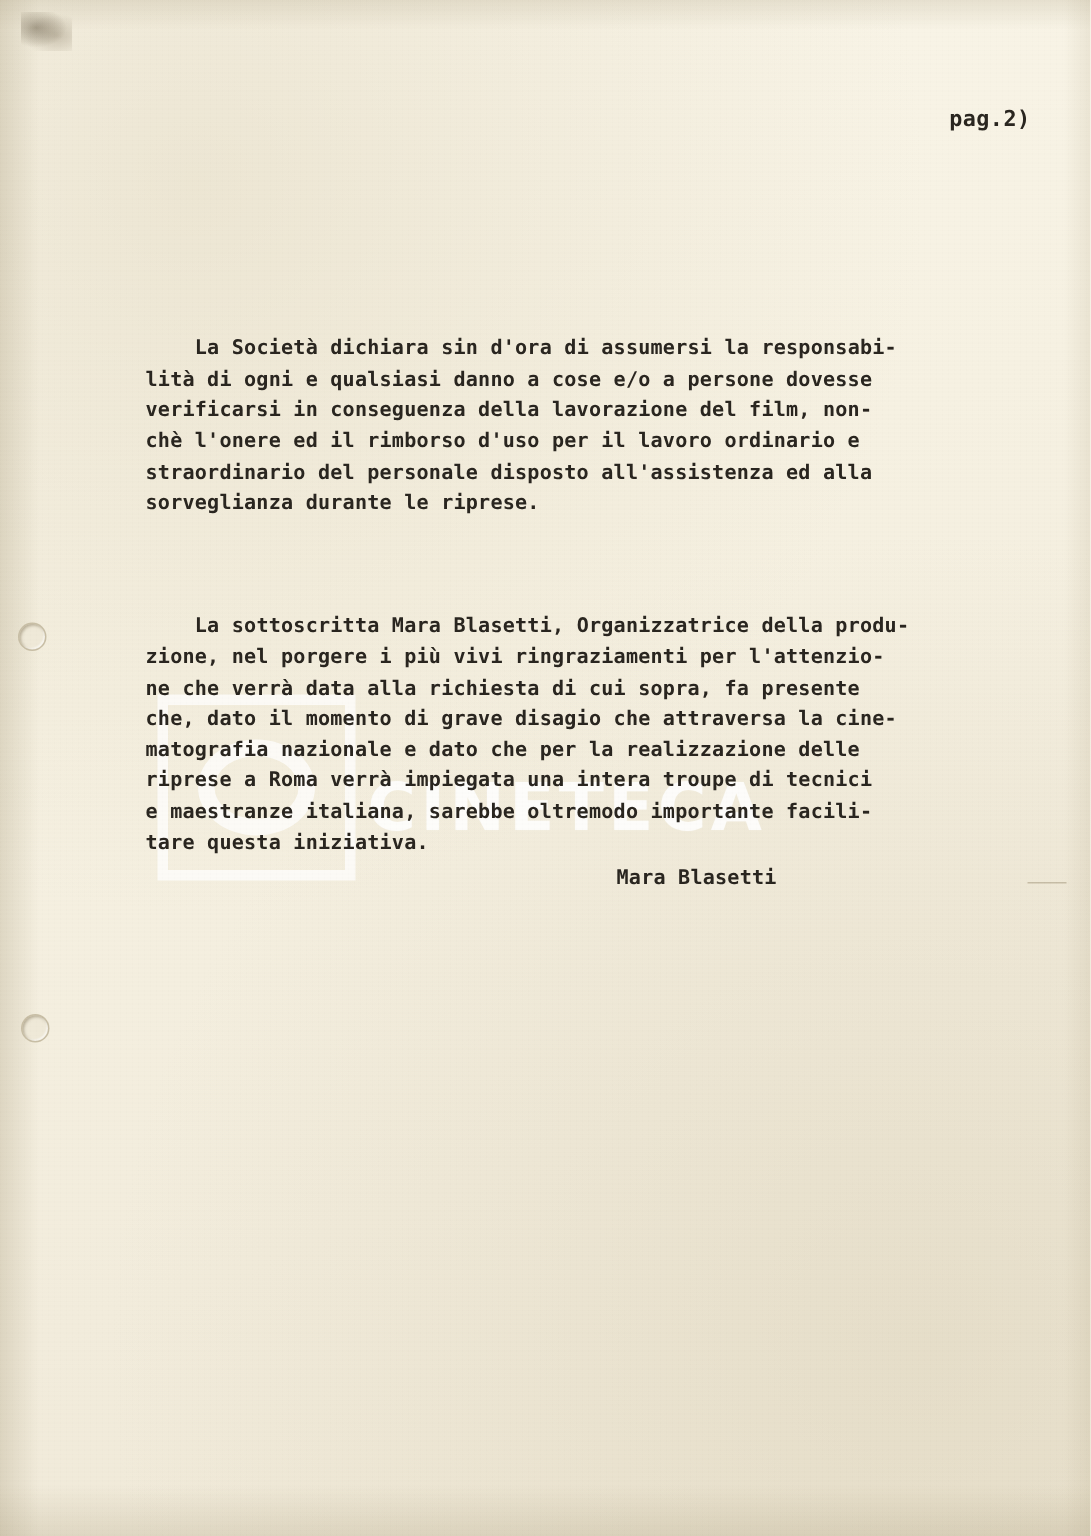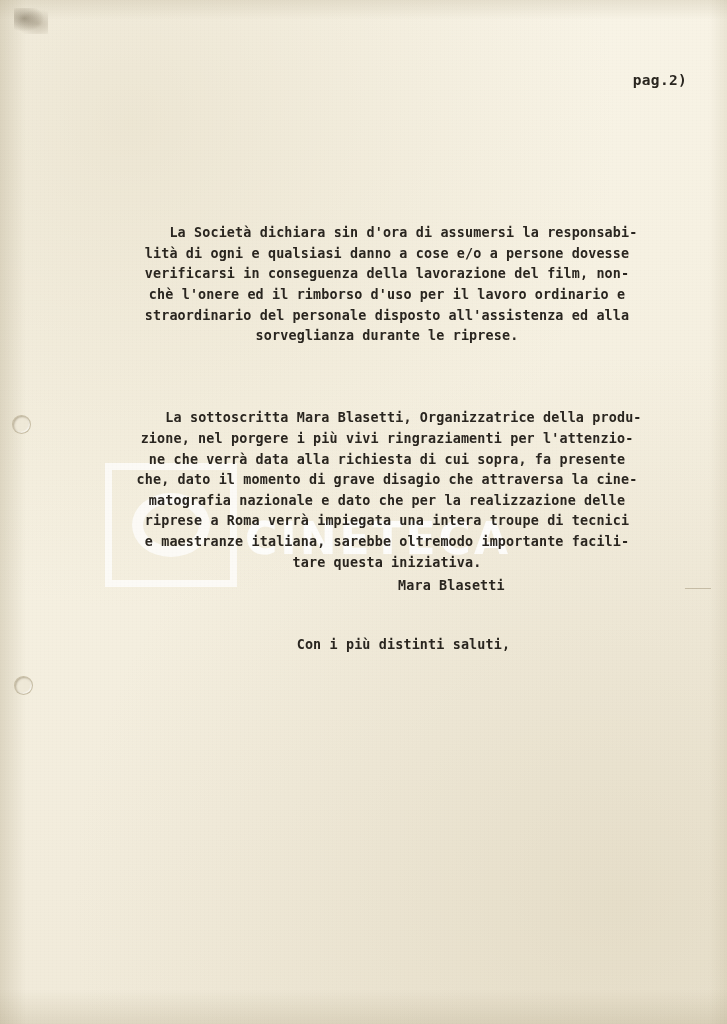--- a/index.html
+++ b/index.html
@@ -140,34 +140,34 @@
   .body-block {
     left: 97px;
     top: 182px;
     width: 580px;
     font-size: 13.4px;
     line-height: 20.6px;
     letter-spacing: 0.15px;
     font-weight: bold;
   }
 
-  .para { margin: 0 0 20.5px 0; white-space: pre-wrap; text-align: center; }
+  .para { margin: 0 0 20.5px 0; white-space: pre-wrap; }
   .para.last { margin-bottom: 0; }
 
   .signature {
     left: 398px;
     top: 535px;
     font-size: 13.4px;
     line-height: 20.6px;
     letter-spacing: 0.15px;
     font-weight: bold;
     white-space: pre;
   }
 
-  .sig-line { display: block; }
+  .sig-line { display: block; margin-left: 13px; }
 
   
   .grain {
     position: absolute;
     inset: 0;
     background-image:
       repeating-linear-gradient(0deg, rgba(0,0,0,0.012) 0px, rgba(0,0,0,0.012) 1px, rgba(0,0,0,0) 1px, rgba(0,0,0,0) 3px),
       repeating-linear-gradient(90deg, rgba(0,0,0,0.010) 0px, rgba(0,0,0,0.010) 1px, rgba(0,0,0,0) 1px, rgba(0,0,0,0) 4px);
     pointer-events: none;
     opacity: 0.6;
@@ -207,21 +207,20 @@
 straordinario del personale disposto all'assistenza ed alla
 sorveglianza durante le riprese.</p>
     <p class="para">    La sottoscritta Mara Blasetti, Organizzatrice della produ-
 zione, nel porgere i più vivi ringraziamenti per l'attenzio-
 ne che verrà data alla richiesta di cui sopra, fa presente
 che, dato il momento di grave disagio che attraversa la cine-
 matografia nazionale e dato che per la realizzazione delle
 riprese a Roma verrà impiegata una intera troupe di tecnici
 e maestranze italiana, sarebbe oltremodo importante facili-
 tare questa iniziativa.</p>
-    <p class="para last">    Con i più distinti saluti,</p>
   </div>
 
   <div class="typed signature">
     <span class="sig-line">Mara Blasetti</span>
   </div>
 
   <div class="grain"></div>
 </div>
 
 </body></html>

